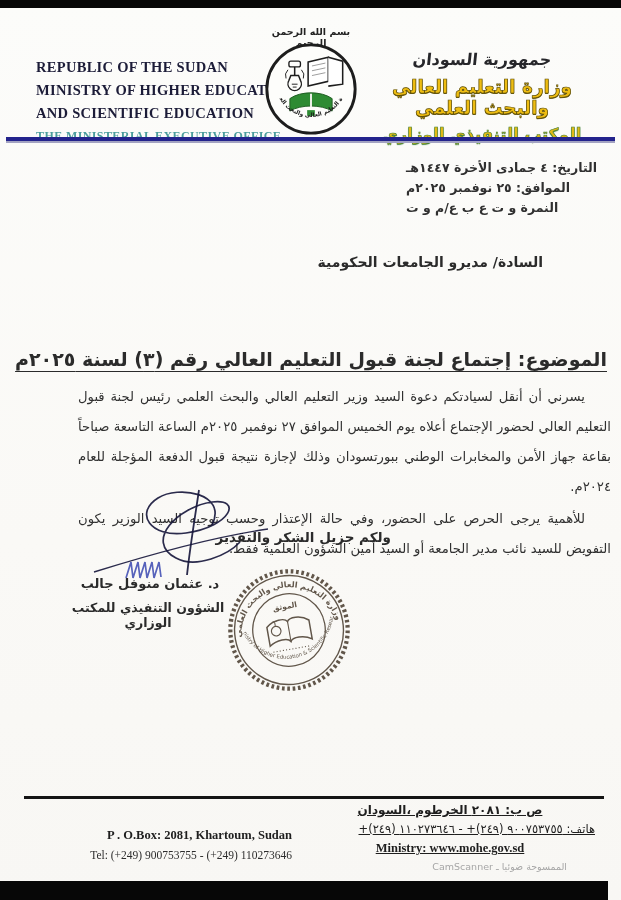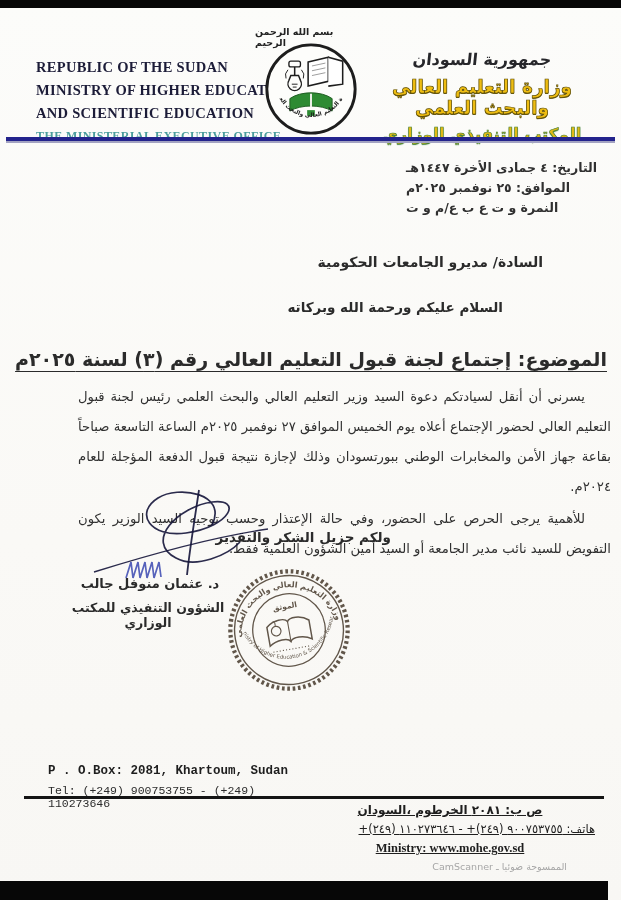--- a/index.html
+++ b/index.html
@@ -8,21 +8,21 @@
     background:linear-gradient(180deg,#fcfcfa 0%,#faf9f6 60%,#f8f7f4 100%);
     overflow:hidden;font-family:"DejaVu Sans",sans-serif;color:#2b2b2b;
   }
   .abs{position:absolute;}
   .edge-bar{left:0;width:100%;background:#070707;}
   
   .en-block{left:36px;top:56px;width:268px;
     font-family:"Liberation Serif","DejaVu Serif",serif;color:#1c1c38;}
   .en-l1,.en-l2,.en-l3{font-size:14.5px;font-weight:bold;line-height:23px;letter-spacing:.3px;}
   .en-l4{font-size:12px;font-weight:bold;line-height:22px;color:#4a9d9d;letter-spacing:.4px;}
-  .bismillah{left:255px;top:26px;width:112px;text-align:left;font-size:9.5px;
+  .bismillah{left:255px;top:26px;width:112px;text-align:center;font-size:9.5px;
     font-weight:bold;color:#222;direction:rtl;}
   .ar-block{right:14px;top:50px;width:250px;text-align:center;direction:rtl;}
   .ar-country{font-size:16px;font-weight:bold;color:#26262a;transform:skewX(-6deg);
     letter-spacing:1px;margin-bottom:7px;}
   .ar-ministry{font-size:18.5px;font-weight:bold;color:#eebd12;
     -webkit-text-stroke:.7px #5d4e0a;text-shadow:0 1px 0 #6a5c10;margin-bottom:7px;}
   .ar-office{font-size:16.5px;font-weight:bold;color:#e2ba16;
     -webkit-text-stroke:.6px #3f7d35;text-shadow:0 1px 1px #4c8a42;letter-spacing:2px;}
   .head-rule{top:137px;left:6px;width:609px;height:4px;background:#23238c;
     border-bottom:2px solid #a3a3c2;}
@@ -42,22 +42,22 @@
     font-size:13px;font-weight:bold;}
   .signer-title{left:56px;top:600px;width:184px;text-align:center;direction:rtl;
     font-size:12.5px;font-weight:bold;}
   
   .logo-wrap{left:263px;top:41px;width:96px;height:96px;}
   .signature-wrap{left:90px;top:485px;width:182px;height:96px;}
   .stamp-wrap{left:225px;top:561px;width:128px;height:138px;
     transform:rotate(-10deg);opacity:.92;}
   
   .footer-rule{top:796px;left:24px;width:580px;height:2.5px;background:#141414;}
-  .footer-left{left:48px;top:764px;width:244px;text-align:left;
-    font-family:Liberation Mono, monospace;color:#1e1e1e;}
+  .footer-left{left:48px;top:828px;width:244px;text-align:right;
+    font-family:Liberation Serif, serif;color:#1e1e1e;}
   .f-pobox{font-size:12.5px;font-weight:bold;}
   .f-tel{font-size:11.5px;margin-top:6px;color:#2c2c2c;}
   .footer-right{right:26px;top:803px;width:290px;text-align:center;direction:rtl;color:#1e1e1e;text-decoration:underline;}
   .f-pobox-ar{font-size:12px;font-weight:bold;}
   .f-tel-ar{font-size:11.5px;margin-top:5px;text-align:right;}
   .f-web{font-size:12.5px;font-weight:bold;margin-top:5px;direction:ltr;
     font-family:"Liberation Serif","DejaVu Serif",serif;}
   .watermark{right:54px;top:861px;direction:rtl;font-size:9.5px;color:#a6a6a6;}
 </style>
 </head>
@@ -108,21 +108,20 @@
 
   <div class="abs head-rule"></div>
 
   <div class="abs date-block">
     <div>التاريخ: ٤ جمادى الأخرة ١٤٤٧هـ</div>
     <div>الموافق: ٢٥ نوفمبر ٢٠٢٥م</div>
     <div>النمرة و ت ع ب ع/م و ت</div>
   </div>
 
   <div class="abs addressee">السادة/ مديرو الجامعات الحكومية</div>
-  <div class="abs greeting">السلام عليكم ورحمة الله وبركاته</div>
   <div class="abs subject">الموضوع: إجتماع لجنة قبول التعليم العالي رقم (٣) لسنة ٢٠٢٥م</div>
 
   <div class="abs body-text">
     <p>يسرني أن أنقل لسيادتكم دعوة السيد وزير التعليم العالي والبحث العلمي رئيس لجنة قبول التعليم العالي لحضور الإجتماع أعلاه يوم الخميس الموافق ٢٧ نوفمبر ٢٠٢٥م الساعة التاسعة صباحاً بقاعة جهاز الأمن والمخابرات الوطني ببورتسودان وذلك لإجازة نتيجة قبول الدفعة المؤجلة للعام ٢٠٢٤م.</p>
     <p>للأهمية يرجى الحرص على الحضور، وفي حالة الإعتذار وحسب توجيه السيد الوزير يكون التفويض للسيد نائب مدير الجامعة أو السيد أمين الشؤون العلمية فقط.</p>
   </div>
 
   <div class="abs closing">ولكم جزيل الشكر والتقدير</div>
 
   <div class="abs signature-wrap">

